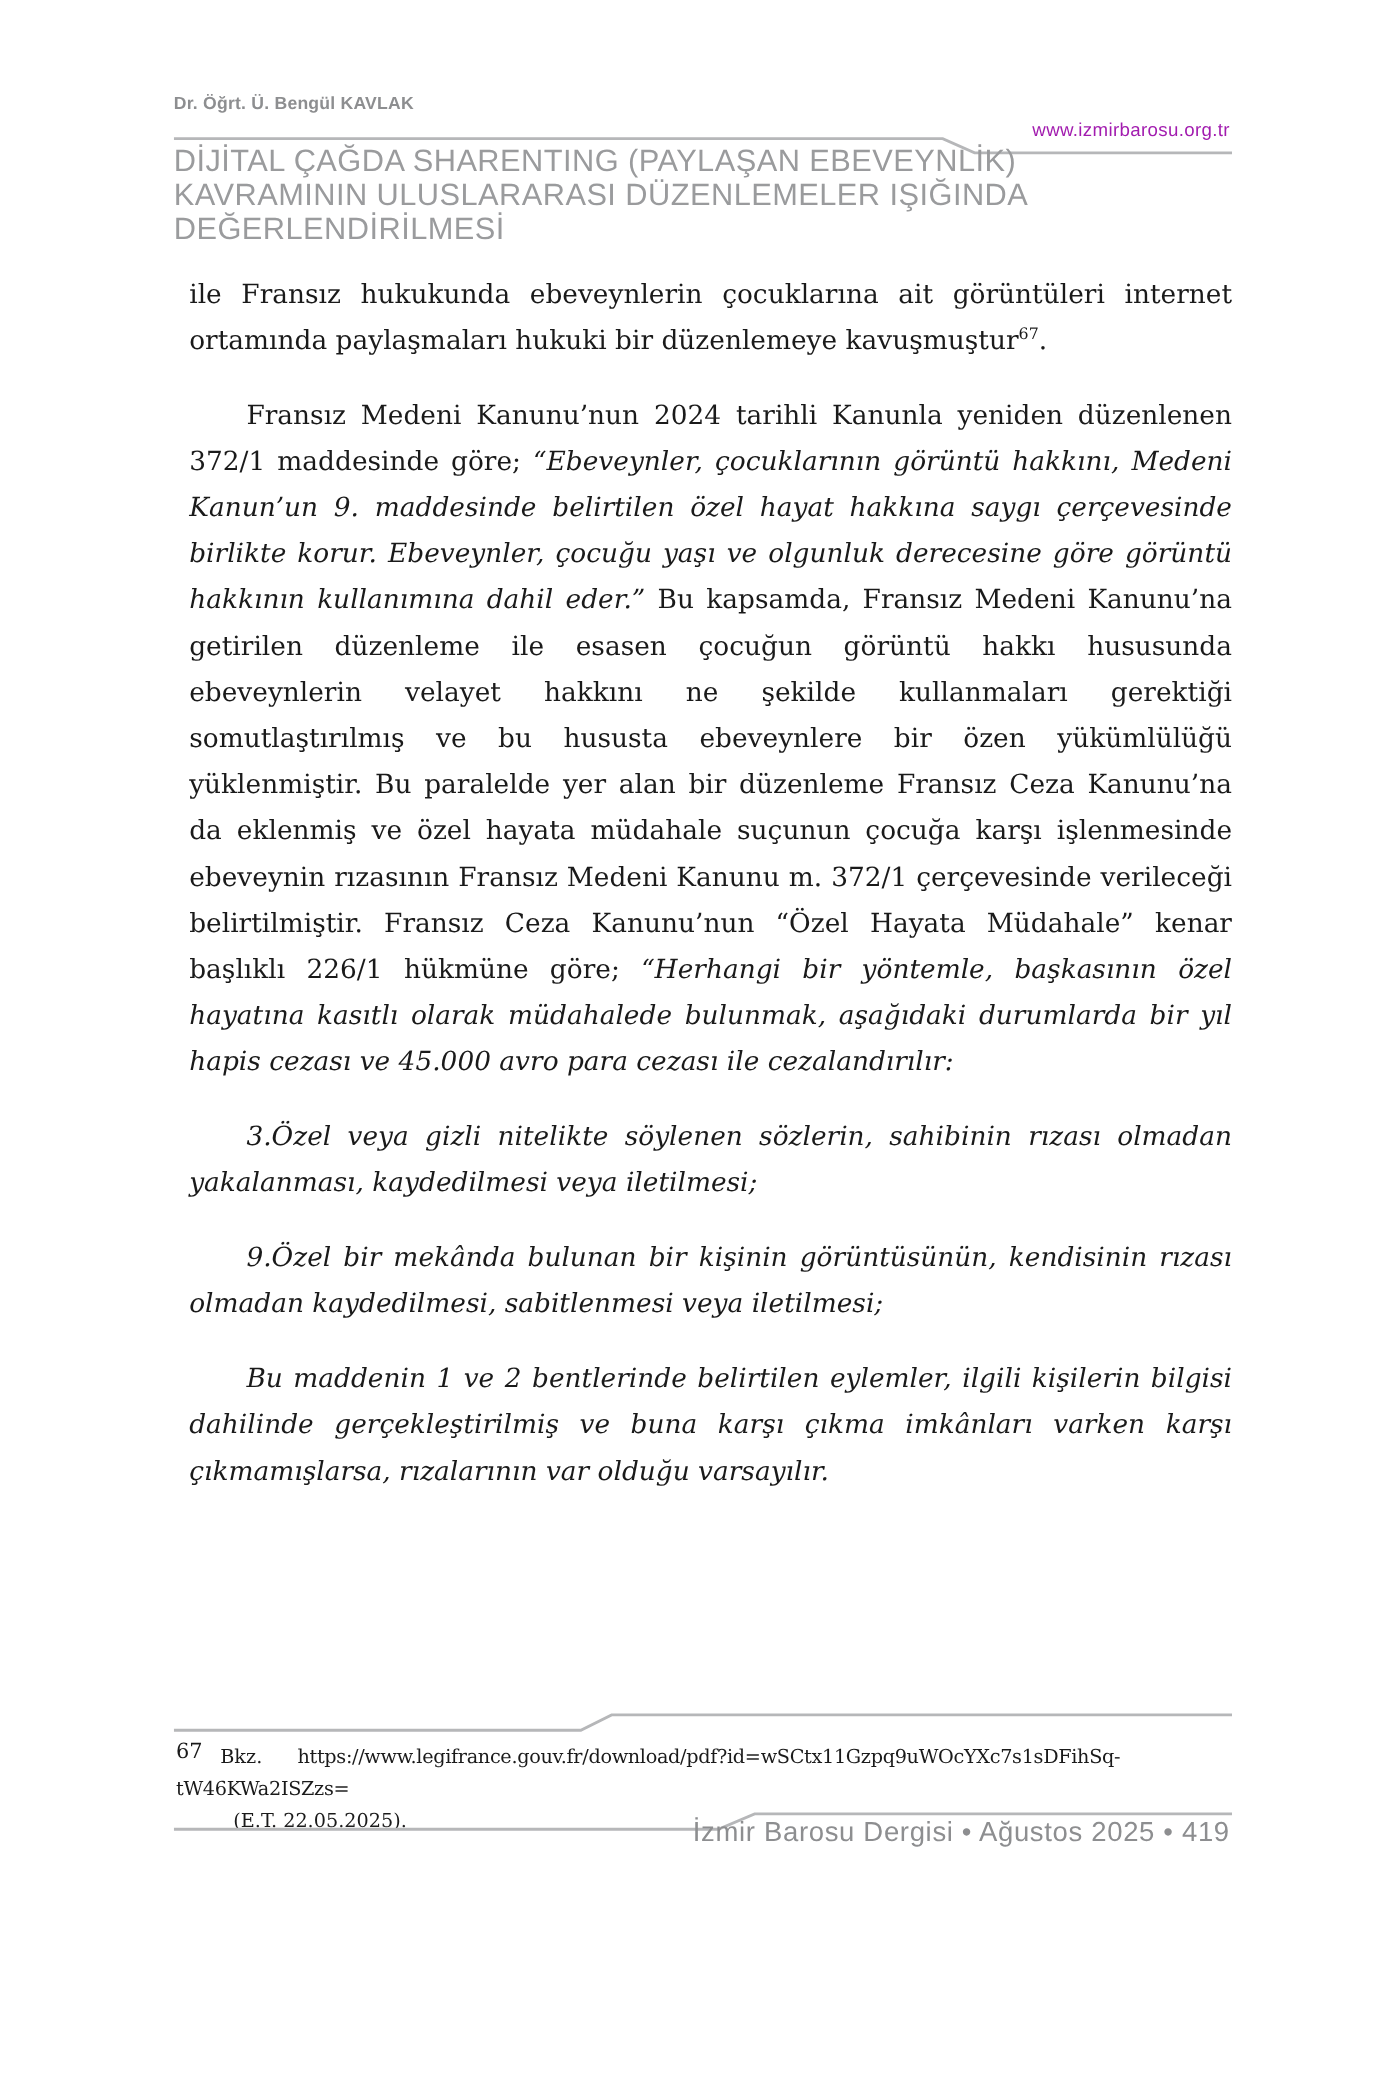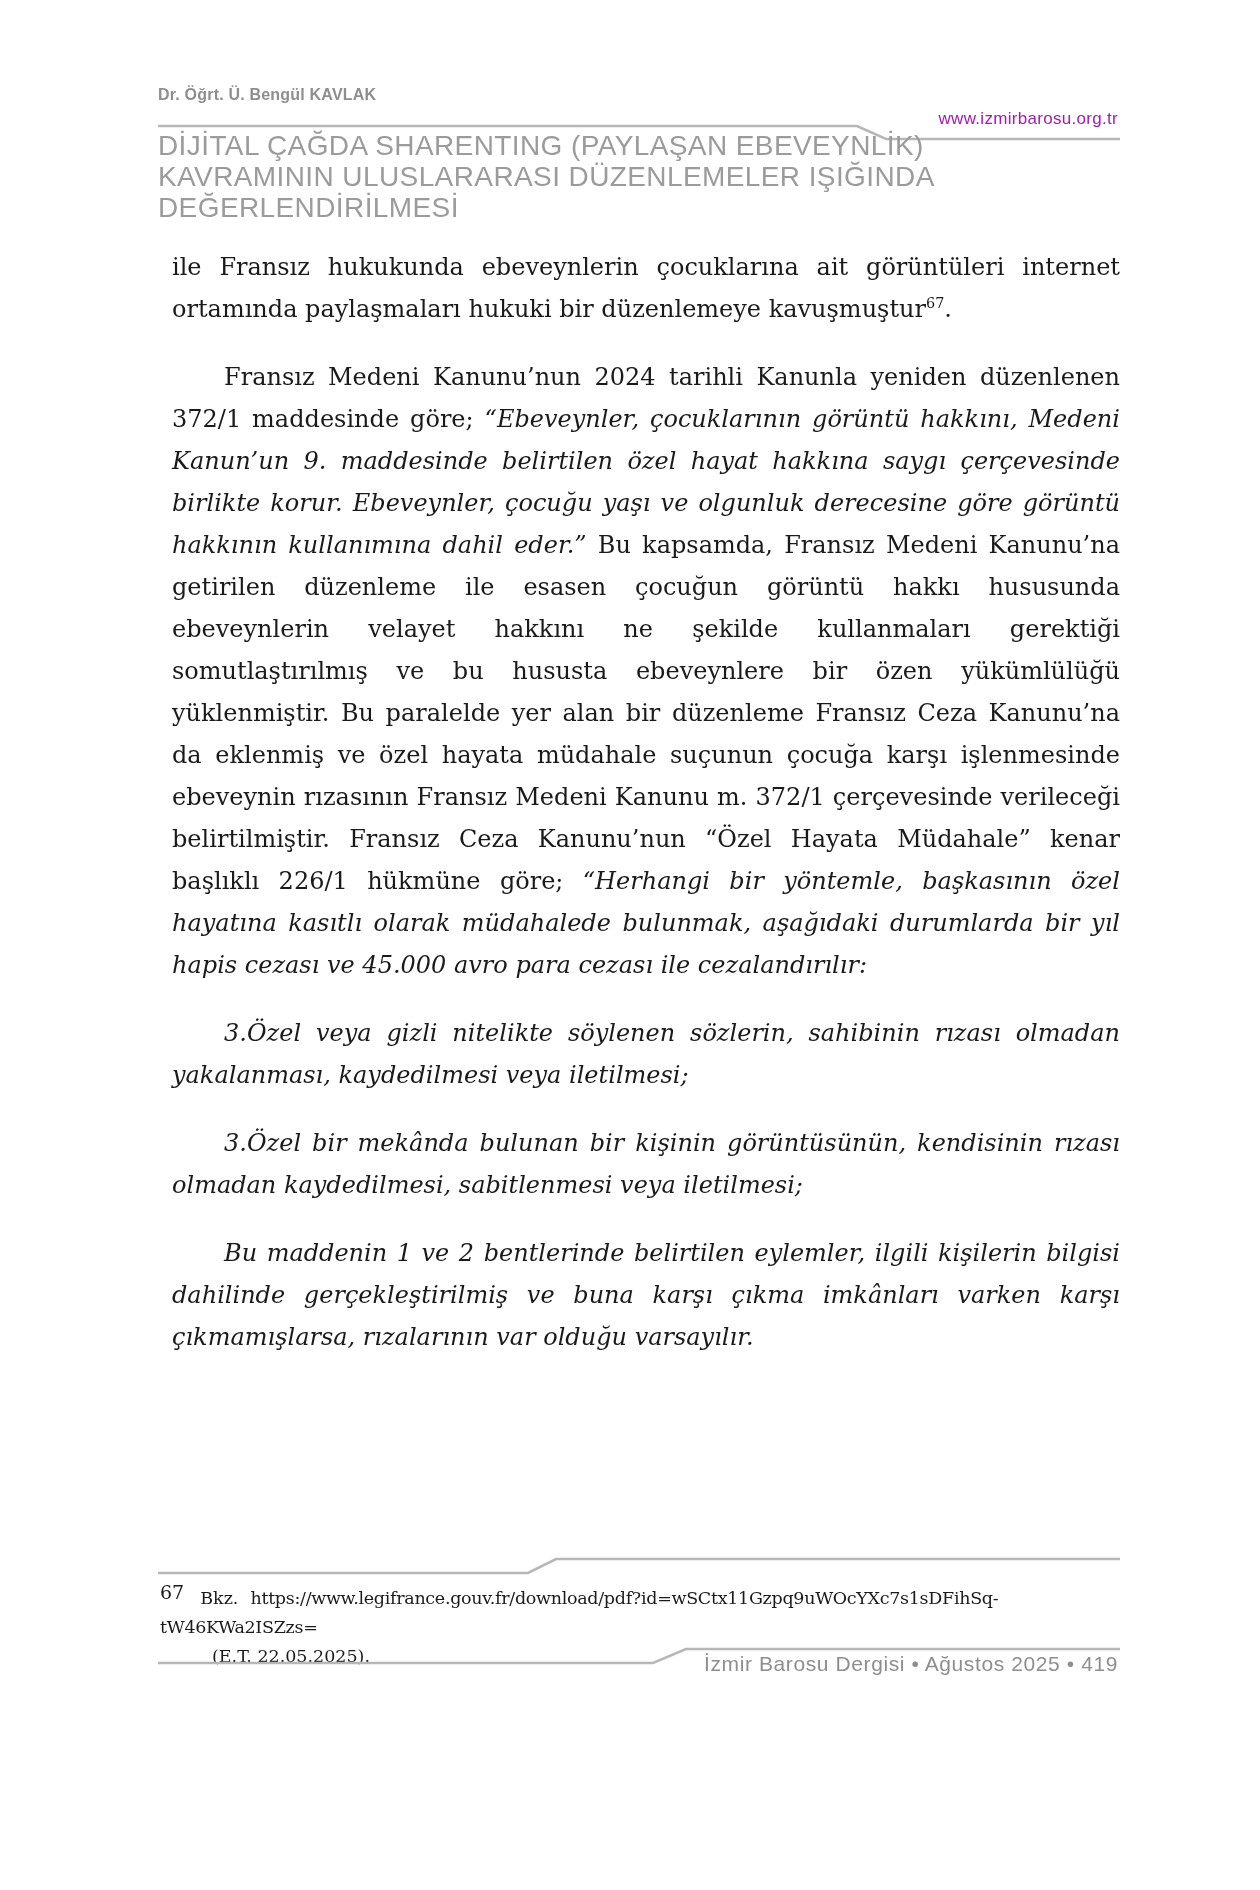--- a/index.html
+++ b/index.html
@@ -74,35 +74,35 @@
     width: 960px;
     font-size: 17.5px;
     line-height: 29px;
     color: #1a1a1a;
   }
   .footnote .fn-num {
     font-size: 19px;
     position: relative; top: -5px;
     margin-right: 16px;
   }
-  .footnote .fn-label { margin-right: 12px; }
+  .footnote .fn-label { margin-right: 32px; }
   .footnote .fn-url { letter-spacing: -0.3px; }
   .footnote .fn-line2 { padding-left: 52px; }
 
   
   .footer-rule {
     position: absolute;
     left: 158px; top: 1643px;
     width: 962px; height: 26px;
   }
   .footer-text {
     position: absolute;
     right: 142px; top: 1652px;
     font-family: "Liberation Sans", sans-serif;
-    font-size: 21px;
+    font-size: 25px;
     letter-spacing: 0.6px;
     color: #8d8e90;
   }
   .rule-line { fill: none; stroke: #b6b7b9; stroke-width: 2.6; }
 </style>
 </head>
 <body>
 
 <div class="page">
 
@@ -116,21 +116,21 @@
 
   <div class="title-block">
     <div>DİJİTAL ÇAĞDA SHARENTING (PAYLAŞAN EBEVEYNLİK)</div>
     <div>KAVRAMININ ULUSLARARASI DÜZENLEMELER IŞIĞINDA DEĞERLENDİRİLMESİ</div>
   </div>
 
   <div class="body-text">
       <p><span>ile Fransız hukukunda ebeveynlerin çocuklarına ait görüntüleri internet ortamında paylaşmaları hukuki bir düzenlemeye kavuşmuştur</span><sup>67</sup><span>.</span></p>
       <p class="indent"><span>Fransız Medeni Kanunu’nun 2024 tarihli Kanunla yeniden düzenlenen 372/1 maddesinde göre; </span><span class="it">“Ebeveynler, çocuklarının görüntü hakkını, Medeni Kanun’un 9. maddesinde belirtilen özel hayat hakkına saygı çerçevesinde birlikte korur. Ebeveynler, çocuğu yaşı ve olgunluk derecesine göre görüntü hakkının kullanımına dahil eder.”</span><span> Bu kapsamda, Fransız Medeni Kanunu’na getirilen düzenleme ile esasen çocuğun görüntü hakkı hususunda ebeveynlerin velayet hakkını ne şekilde kullanmaları gerektiği somutlaştırılmış ve bu hususta ebeveynlere bir özen yükümlülüğü yüklenmiştir. Bu paralelde yer alan bir düzenleme Fransız Ceza Kanunu’na da eklenmiş ve özel hayata müdahale suçunun çocuğa karşı işlenmesinde ebeveynin rızasının Fransız Medeni Kanunu m. 372/1 çerçevesinde verileceği belirtilmiştir. Fransız Ceza Kanunu’nun “Özel Hayata Müdahale” kenar başlıklı 226/1 hükmüne göre; </span><span class="it">“Herhangi bir yöntemle, başkasının özel hayatına kasıtlı olarak müdahalede bulunmak, aşağıdaki durumlarda bir yıl hapis cezası ve 45.000 avro para cezası ile cezalandırılır:</span></p>
       <p class="indent"><span class="it">3.Özel veya gizli nitelikte söylenen sözlerin, sahibinin rızası olmadan yakalanması, kaydedilmesi veya iletilmesi;</span></p>
-      <p class="indent"><span class="it">3.Özel bir mekânda bulunan bir kişinin görüntüsünün, kendisinin rızası olmadan kaydedilmesi, sabitlenmesi veya iletilmesi;</span></p>
+      <p class="indent"><span class="it">9.Özel bir mekânda bulunan bir kişinin görüntüsünün, kendisinin rızası olmadan kaydedilmesi, sabitlenmesi veya iletilmesi;</span></p>
       <p class="indent"><span class="it">Bu maddenin 1 ve 2 bentlerinde belirtilen eylemler, ilgili kişilerin bilgisi dahilinde gerçekleştirilmiş ve buna karşı çıkma imkânları varken karşı çıkmamışlarsa, rızalarının var olduğu varsayılır.</span></p>
     </div>
 
   <svg class="footnote-rule" viewBox="0 0 962 24" preserveAspectRatio="none">
     <polyline class="rule-line" points="0,18 370,18 398,4 962,4"></polyline>
   </svg>
 
   <div class="footnote">
     <div class="fn-line1">
       <span class="fn-num">67</span><span class="fn-label">Bkz.</span><span class="fn-url">https://www.legifrance.gouv.fr/download/pdf?id=wSCtx11Gzpq9uWOcYXc7s1sDFihSq-tW46KWa2ISZzs=</span>

